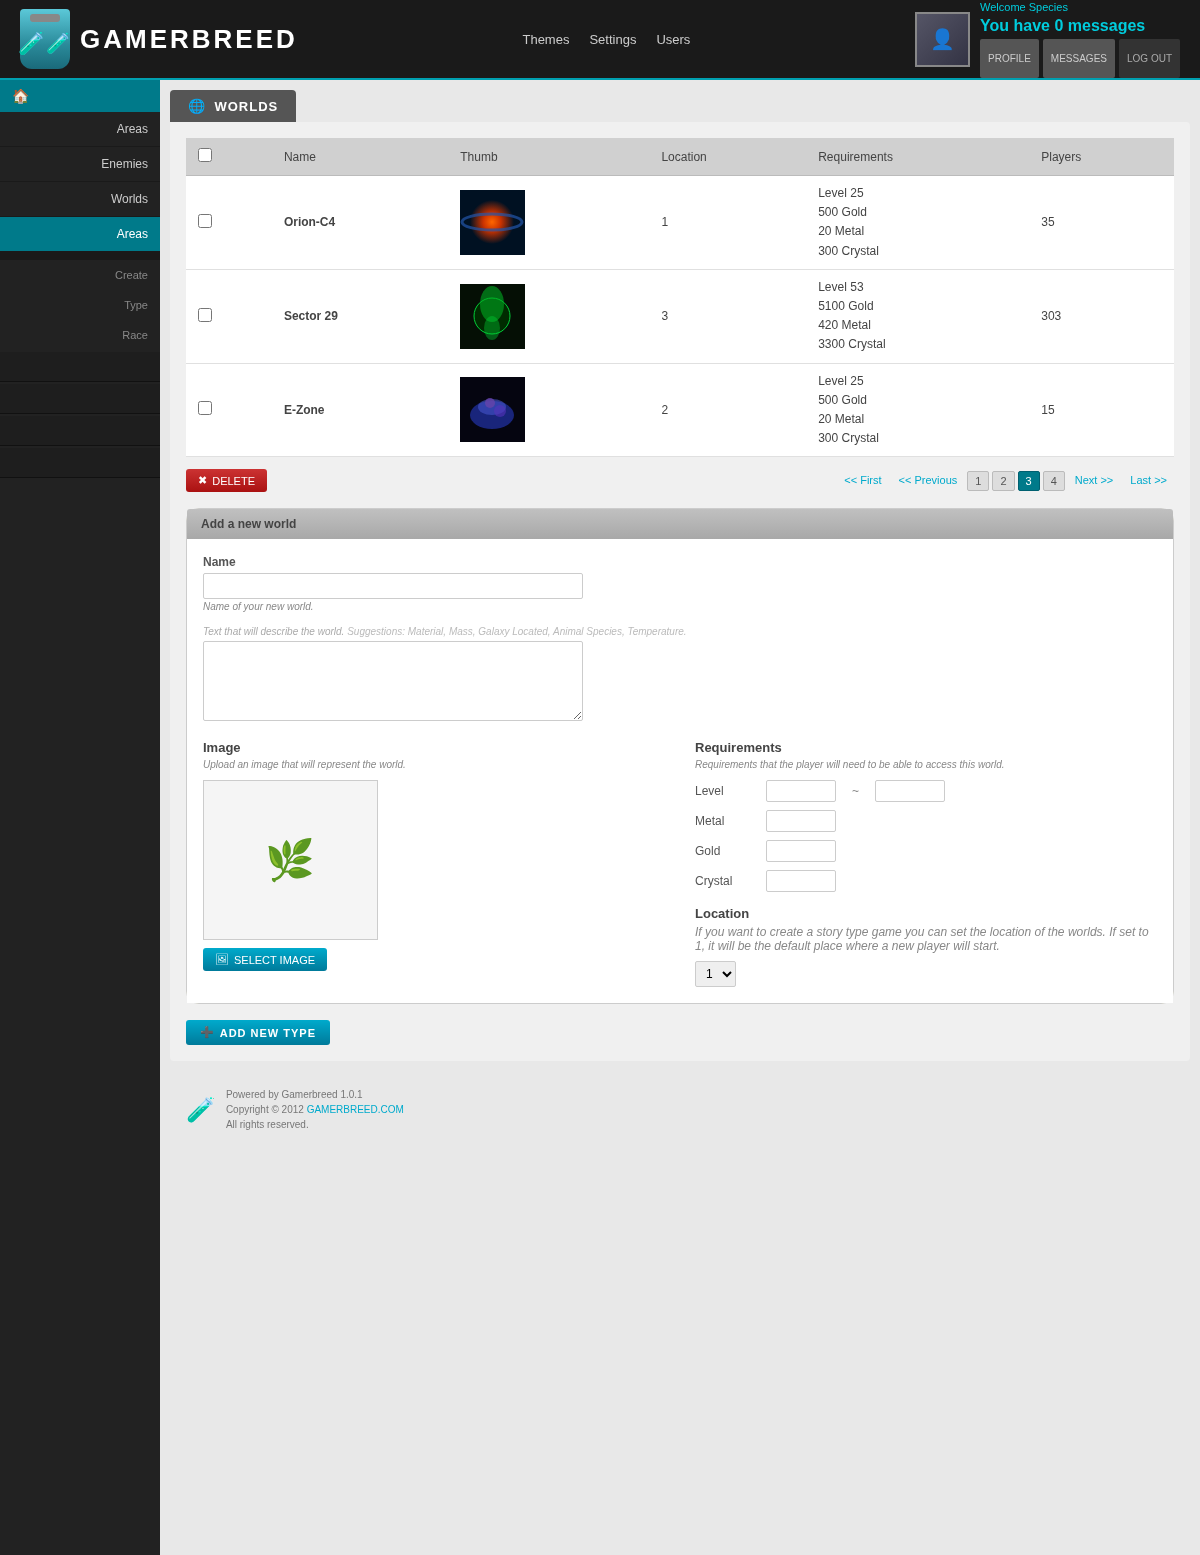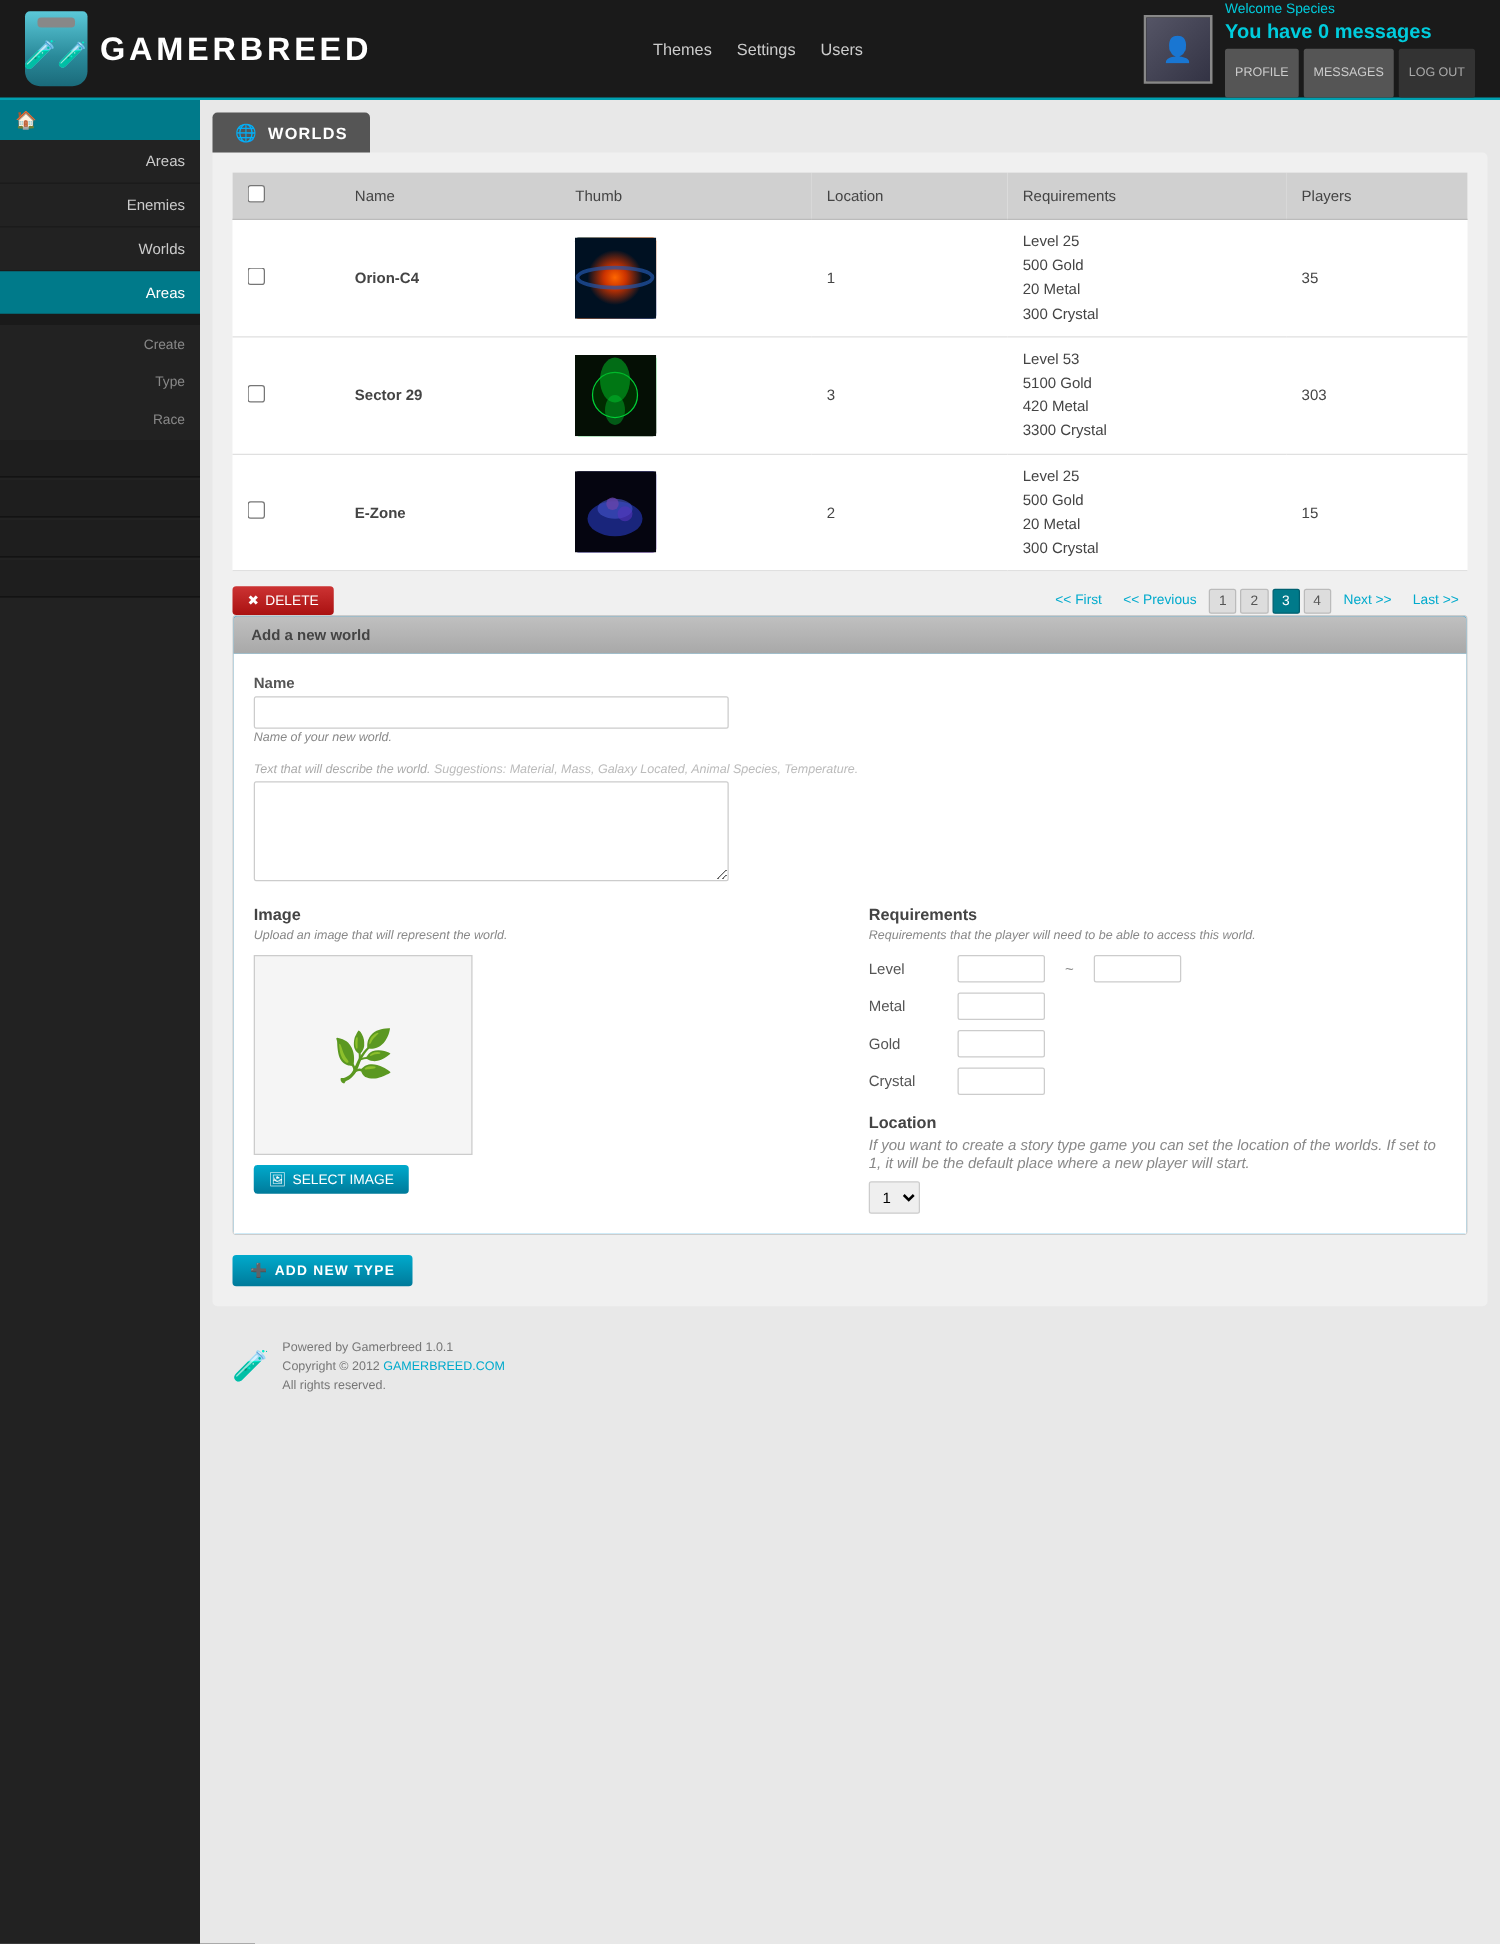--- a/index.html
+++ b/index.html
@@ -69,21 +69,21 @@
 
     
     .pagination-bar { display: flex; align-items: center; justify-content: space-between; margin-top: 12px; }
     .delete-btn { background: linear-gradient(180deg, #cc3333 0%, #aa1111 100%); color: white; padding: 5px 12px; border: none; border-radius: 3px; cursor: pointer; font-size: 11px; display: flex; align-items: center; gap: 5px; }
     .pagination { display: flex; align-items: flex-start; gap: 3px; }
     .page-link { padding: 3px 7px; background: #ddd; border: 1px solid #bbb; color: #555; text-decoration: none; font-size: 11px; cursor: pointer; border-radius: 2px; }
     .page-link.active { background: #007a8a; color: white; border-color: #006070; }
     .page-link.nav { color: #00aacc; background: transparent; border: none; }
 
     
-    .add-world-section { background: #0ea5e9; border: 1px solid #ccc; border-radius: 3px; }
+    .add-world-section { margin-top: 16px; background: #fef9c3; border: 1px solid #ccc; border-radius: 13px; }
     .add-world-header { background: linear-gradient(180deg, #c0c0c0 0%, #a8a8a8 100%); padding: 8px 14px; font-size: 12px; color: #444; font-weight: bold; border-radius: 3px 3px 0 0; }
     .add-world-body { padding: 16px; background: white; }
     .form-group { margin-bottom: 14px; }
     .form-label { display: block; font-size: 12px; color: #555; margin-bottom: 4px; font-weight: bold; }
     .form-hint { font-size: 10px; color: #888; margin-top: 2px; font-style: italic; }
     .form-input { width: 380px; padding: 5px 8px; border: 1px solid #ccc; border-radius: 2px; font-size: 12px; background: white; }
     .form-textarea { width: 380px; height: 80px; padding: 5px 8px; border: 1px solid #ccc; border-radius: 2px; font-size: 12px; resize: vertical; }
     .desc-hint { font-size: 10px; color: #aaa; font-style: italic; margin-bottom: 4px; }
 
     

